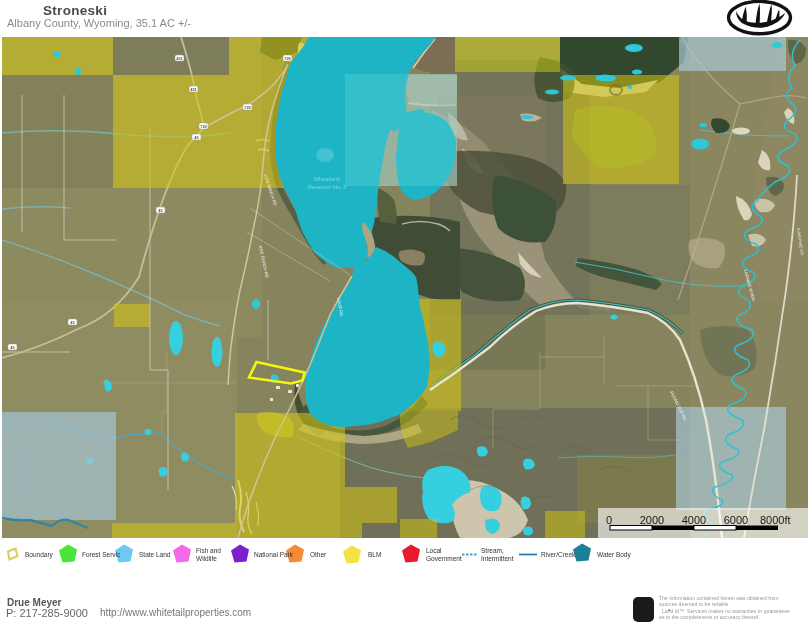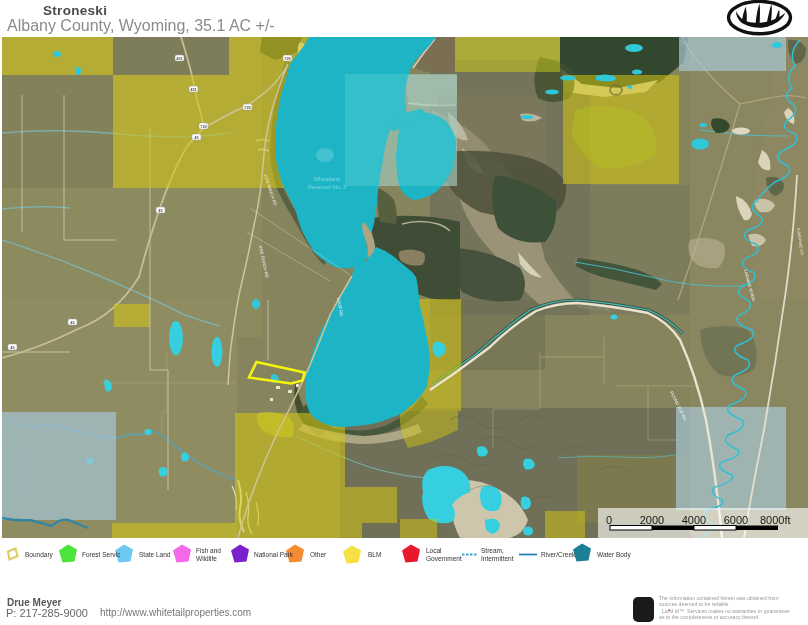--- a/index.html
+++ b/index.html
@@ -4,21 +4,21 @@
 <style>
   html,body{margin:0;padding:0;background:#ffffff;}
   body{width:808px;height:625px;position:relative;overflow:hidden;font-family:"Liberation Sans",sans-serif;}
   .abs{position:absolute;}
 </style>
 </head>
 <body>
 
 <div class="abs" style="left:7px;top:3px;font-size:13.5px;font-weight:bold;color:#4a4a4a;letter-spacing:0.3px;margin-left:36px;">Stroneski</div>
 
-<div class="abs" style="left:7px;top:17px;font-size:16px;color:#8b8b8b;">Albany County, Wyoming, 35.1 AC +/-</div>
+<div class="abs" style="left:7px;top:17px;font-size:11px;color:#8b8b8b;">Albany County, Wyoming, 35.1 AC +/-</div>
 
 <svg class="abs" style="left:726px;top:0px;" width="68" height="36" viewBox="0 0 68 36">
   <ellipse cx="33.5" cy="17.6" rx="31" ry="16.2" fill="none" stroke="#111" stroke-width="3.4"></ellipse>
   <path d="M10,11 C10,16 12,20 16,23 C22,26.5 28,27.8 34,27.8 C42,27.6 50,24 55,19 C57,17 58.5,15 59,13 C56,15.5 53,17.5 50,18.5 C44,21.5 36,23 29,22.8 C22,22.5 17,20.5 14,17 C12,14.5 10.8,12.5 10,11 Z" fill="#111"></path>
   <path d="M15.5,23 L17,15 L19.5,6.5 C21,12 21,18 20.5,23.2 Z" fill="#111"></path>
   <path d="M29.5,25 C30,17 31.5,9 33.5,3.2 C34.3,10 34,18 33.5,25 Z" fill="#111"></path>
   <path d="M40.5,24.5 C42,17 43.5,9.5 45.5,3.8 C46.3,10 45.5,18 44.5,24 Z" fill="#111"></path>
   <path d="M48.5,22 C50,17.5 51.5,13 53,9.5 C54,13.5 53.5,18 52,21.5 Z" fill="#111"></path>
 </svg>
 

